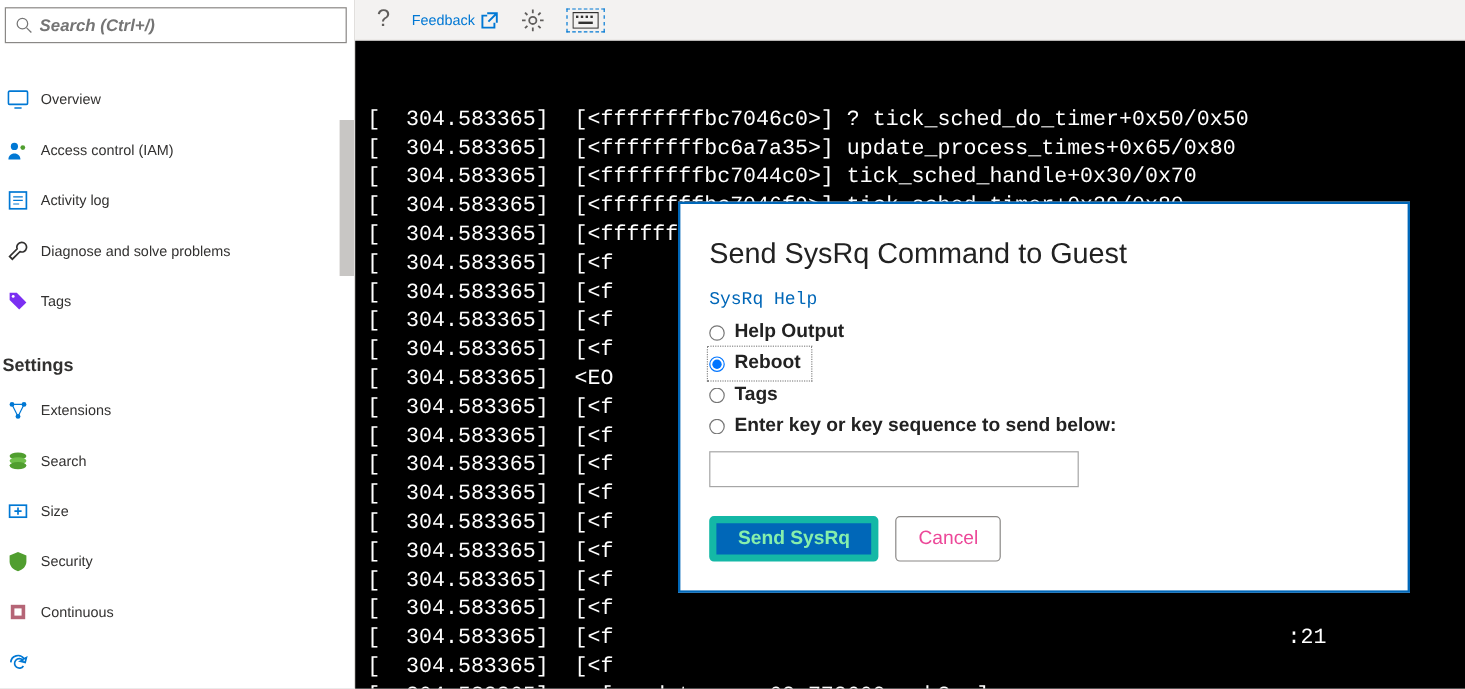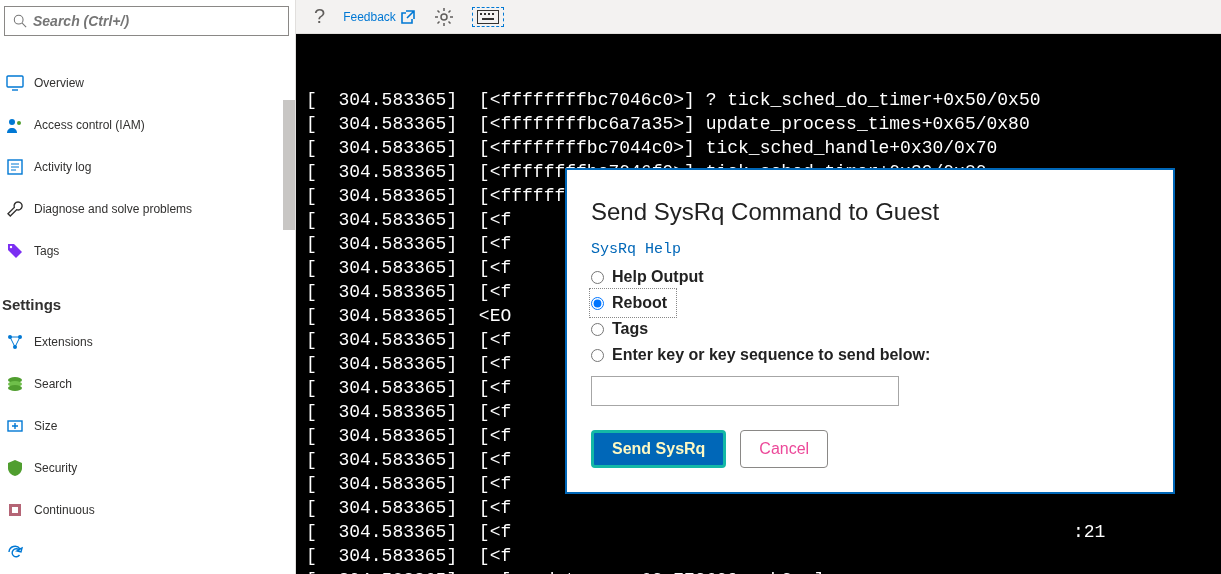--- a/index.html
+++ b/index.html
@@ -198,22 +198,22 @@
   .btn {
     height: 38px;
     padding: 0 18px;
     font-size: 16px;
     border-radius: 4px;
     cursor: pointer;
     font-family: Arial, sans-serif;
   }
   .btn-primary {
     background: #0067b8;
-    color: #fef9c3;
-    border: 3px solid #14b8a6;
+    color: #86efac;
+    border: 6px solid #14b8a6;
     font-weight: 700;
   }
   .btn-secondary {
     background: #fff;
     color: #ec4899;
     border: 1px solid #8a8886;
   }
 </style>
 </head>
 <body>

